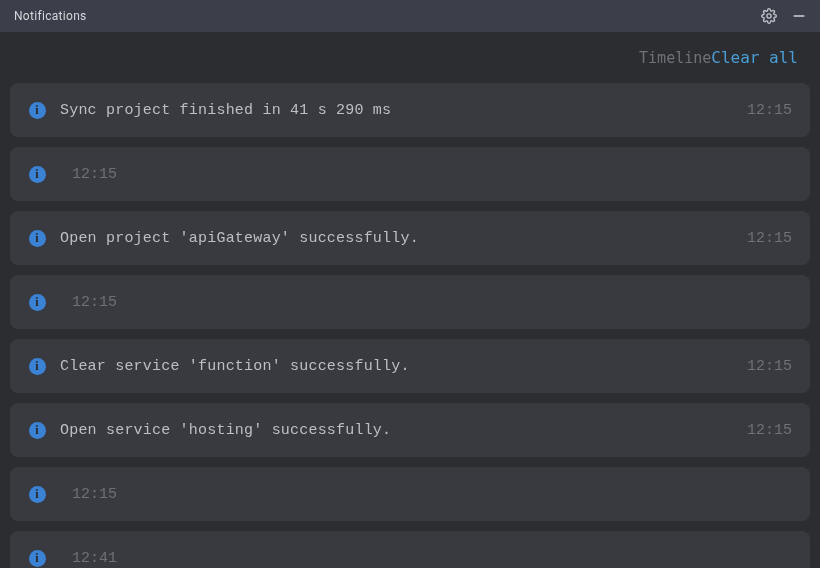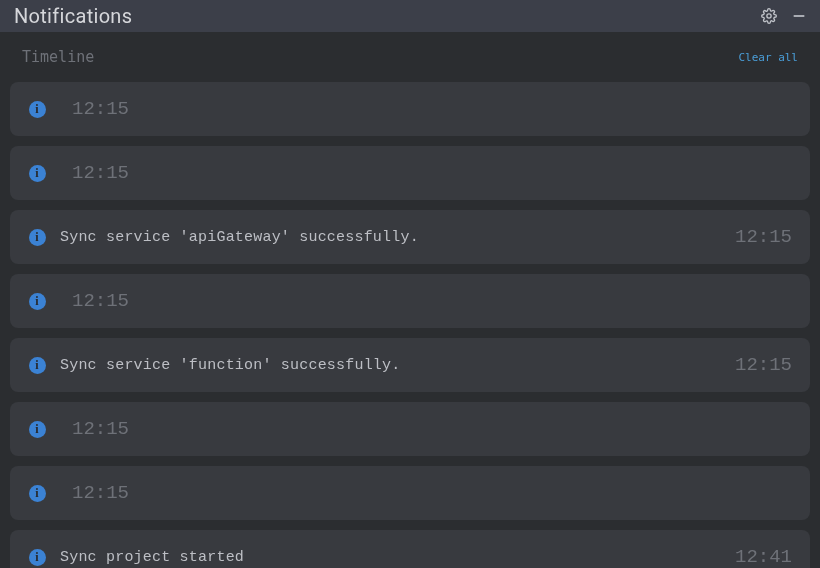--- a/index.html
+++ b/index.html
@@ -17,21 +17,21 @@
       overflow: hidden;
     }
     .titlebar {
       height: 32px;
       background: #3c3f49;
       display: flex;
       align-items: center;
       padding: 0 10px 0 14px;
       color: #d6d7db;
       font-family: -apple-system, "Segoe UI", Roboto, sans-serif;
-      font-size: 20px;
+      font-size: 12px;
       gap: 8px;
     }
     .titlebar .title {
       flex: 1;
       letter-spacing: 0.3px;
     }
     .titlebar .icon-btn {
       width: 22px;
       height: 22px;
       display: flex;
@@ -43,31 +43,31 @@
     .titlebar .icon-btn svg {
       width: 16px;
       height: 16px;
     }
     .body-area {
       padding: 8px 10px 0 10px;
     }
     .header-row {
       display: flex;
       align-items: center;
-      justify-content: space-between;
+      justify-content: flex-end;
       padding: 8px 12px 16px 12px;
       font-family: "SF Mono", Monaco, Menlo, Consolas, monospace;
     }
     .header-row .label {
       color: #6e7178;
       font-size: 15px;
     }
     .header-row .clear {
       color: #4a9ed8;
-      font-size: 11px;
+      font-size: 16px;
       cursor: pointer;
     }
     .list {
       display: flex;
       flex-direction: column;
       gap: 10px;
     }
     .item {
       background: #383a3f;
       border-radius: 8px;
@@ -102,21 +102,21 @@
     .item .msg {
       flex: 1;
       color: #bdbfc5;
       white-space: nowrap;
       overflow: hidden;
       text-overflow: ellipsis;
       letter-spacing: 0.2px;
     }
     .item .time {
       color: #6e7178;
-      font-size: 19px;
+      font-size: 15px;
       margin-left: 12px;
       flex-shrink: 0;
     }
   </style>
 </head>
 <body>
 
 <div class="titlebar">
   <span class="title">Notifications</span>
   <span class="icon-btn">
@@ -136,61 +136,62 @@
   <div class="header-row">
     <span class="label">Timeline</span>
     <span class="clear">Clear all</span>
   </div>
 
   <div class="list" id="list">
       <div class="item">
         <span class="info-icon">
           <span class="circle">i</span>
         </span>
+        <span class="msg">Sync project finished in 41 s 290 ms</span>
         <span class="time">12:15</span>
       </div>
       <div class="item">
         <span class="info-icon">
           <span class="circle">i</span>
         </span>
         <span class="time">12:15</span>
       </div>
       <div class="item">
         <span class="info-icon">
           <span class="circle">i</span>
         </span>
-        <span class="msg">Sync service 'apiGateway' successfully.</span>
+        <span class="msg">Open project 'apiGateway' successfully.</span>
         <span class="time">12:15</span>
       </div>
       <div class="item">
         <span class="info-icon">
           <span class="circle">i</span>
         </span>
         <span class="time">12:15</span>
       </div>
       <div class="item">
         <span class="info-icon">
           <span class="circle">i</span>
         </span>
-        <span class="msg">Sync service 'function' successfully.</span>
+        <span class="msg">Clear service 'function' successfully.</span>
+        <span class="time">12:15</span>
+      </div>
+      <div class="item">
+        <span class="info-icon">
+          <span class="circle">i</span>
+        </span>
+        <span class="msg">Open service 'hosting' successfully.</span>
         <span class="time">12:15</span>
       </div>
       <div class="item">
         <span class="info-icon">
           <span class="circle">i</span>
         </span>
         <span class="time">12:15</span>
       </div>
       <div class="item">
         <span class="info-icon">
           <span class="circle">i</span>
         </span>
-        <span class="time">12:15</span>
-      </div>
-      <div class="item">
-        <span class="info-icon">
-          <span class="circle">i</span>
-        </span>
-        <span class="msg">Sync project started</span>
         <span class="time">12:41</span>
       </div>
     </div>
 </div>
 
 </body></html>

